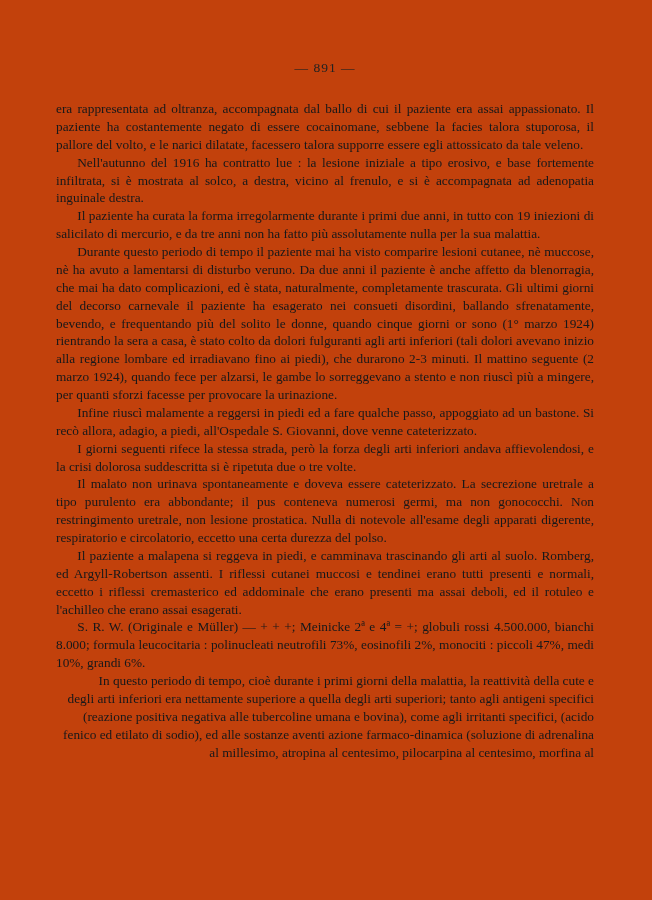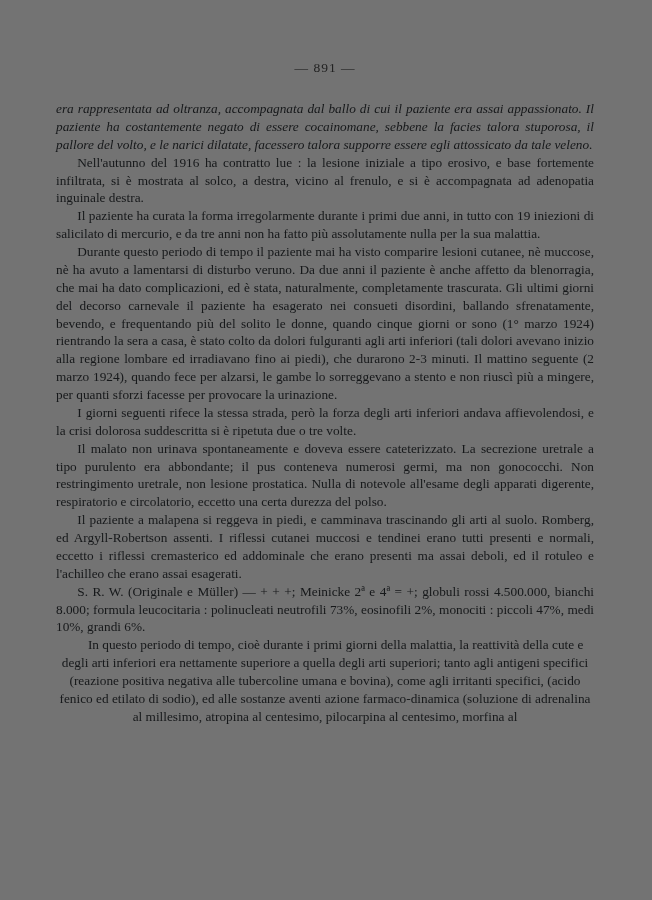--- a/index.html
+++ b/index.html
@@ -12,21 +12,21 @@
     background: #ffffff;
     font-family: "Liberation Serif", serif;
     color: #1b1b1b;
   }
   .page {
     position: relative;
     width: 652px;
     height: 900px;
     box-sizing: border-box;
     padding: 60px 58px 40px 56px;
-    background: #737373;
+    background: #c2410c;
   }
   .page-number {
     text-align: center;
     font-size: 13.5px;
     letter-spacing: 1px;
     color: #222;
     margin: 0 0 24px 0;
     font-family: "Liberation Serif", serif;
   }
   .body-text {
@@ -35,35 +35,35 @@
     text-align: justify;
     color: #16181a;
   }
   .body-text p {
     margin: 0;
     text-indent: 1.6em;
     text-align: justify;
   }
   .body-text p.noindent {
     text-indent: 0;
-    font-style: italic;
   }
   .body-text p:last-child {
-    text-align: center;
+    text-align: right;
   }
 </style>
 </head>
 <body>
 
 <div class="page">
   <div class="page-number">— 891 —</div>
   <div class="body-text">
     <p class="noindent">era rappresentata ad oltranza, accompagnata dal ballo di cui il paziente era assai appassionato. Il paziente ha costantemente negato di essere cocainomane, sebbene la facies talora stuporosa, il pallore del volto, e le narici dilatate, facessero talora supporre essere egli attossicato da tale veleno.</p>
     <p>Nell'autunno del 1916 ha contratto lue : la lesione iniziale a tipo erosivo, e base fortemente infiltrata, si è mostrata al solco, a destra, vicino al frenulo, e si è accompagnata ad adenopatia inguinale destra.</p>
     <p>Il paziente ha curata la forma irregolarmente durante i primi due anni, in tutto con 19 iniezioni di salicilato di mercurio, e da tre anni non ha fatto più assolutamente nulla per la sua malattia.</p>
     <p>Durante questo periodo di tempo il paziente mai ha visto comparire lesioni cutanee, nè muccose, nè ha avuto a lamentarsi di disturbo veruno. Da due anni il paziente è anche affetto da blenorragia, che mai ha dato complicazioni, ed è stata, naturalmente, completamente trascurata. Gli ultimi giorni del decorso carnevale il paziente ha esagerato nei consueti disordini, ballando sfrenatamente, bevendo, e frequentando più del solito le donne, quando cinque giorni or sono (1° marzo 1924) rientrando la sera a casa, è stato colto da dolori fulguranti agli arti inferiori (tali dolori avevano inizio alla regione lombare ed irradiavano fino ai piedi), che durarono 2-3 minuti. Il mattino seguente (2 marzo 1924), quando fece per alzarsi, le gambe lo sorreggevano a stento e non riuscì più a mingere, per quanti sforzi facesse per provocare la urinazione.</p>
+    <p>Infine riuscì malamente a reggersi in piedi ed a fare qualche passo, appoggiato ad un bastone. Si recò allora, adagio, a piedi, all'Ospedale S. Giovanni, dove venne cateterizzato.</p>
     <p>I giorni seguenti rifece la stessa strada, però la forza degli arti inferiori andava affievolendosi, e la crisi dolorosa suddescritta si è ripetuta due o tre volte.</p>
     <p>Il malato non urinava spontaneamente e doveva essere cateterizzato. La secrezione uretrale a tipo purulento era abbondante; il pus conteneva numerosi germi, ma non gonococchi. Non restringimento uretrale, non lesione prostatica. Nulla di notevole all'esame degli apparati digerente, respiratorio e circolatorio, eccetto una certa durezza del polso.</p>
     <p>Il paziente a malapena si reggeva in piedi, e camminava trascinando gli arti al suolo. Romberg, ed Argyll-Robertson assenti. I riflessi cutanei muccosi e tendinei erano tutti presenti e normali, eccetto i riflessi cremasterico ed addominale che erano presenti ma assai deboli, ed il rotuleo e l'achilleo che erano assai esagerati.</p>
     <p>S. R. W. (Originale e Müller) — + + +; Meinicke 2ª e 4ª = +; globuli rossi 4.500.000, bianchi 8.000; formula leucocitaria : polinucleati neutrofili 73%, eosinofili 2%, monociti : piccoli 47%, medi 10%, grandi 6%.</p>
     <p>In questo periodo di tempo, cioè durante i primi giorni della malattia, la reattività della cute e degli arti inferiori era nettamente superiore a quella degli arti superiori; tanto agli antigeni specifici (reazione positiva negativa alle tubercoline umana e bovina), come agli irritanti specifici, (acido fenico ed etilato di sodio), ed alle sostanze aventi azione farmaco-dinamica (soluzione di adrenalina al millesimo, atropina al centesimo, pilocarpina al centesimo, morfina al</p>
   </div>
 </div>
 
 </body></html>

